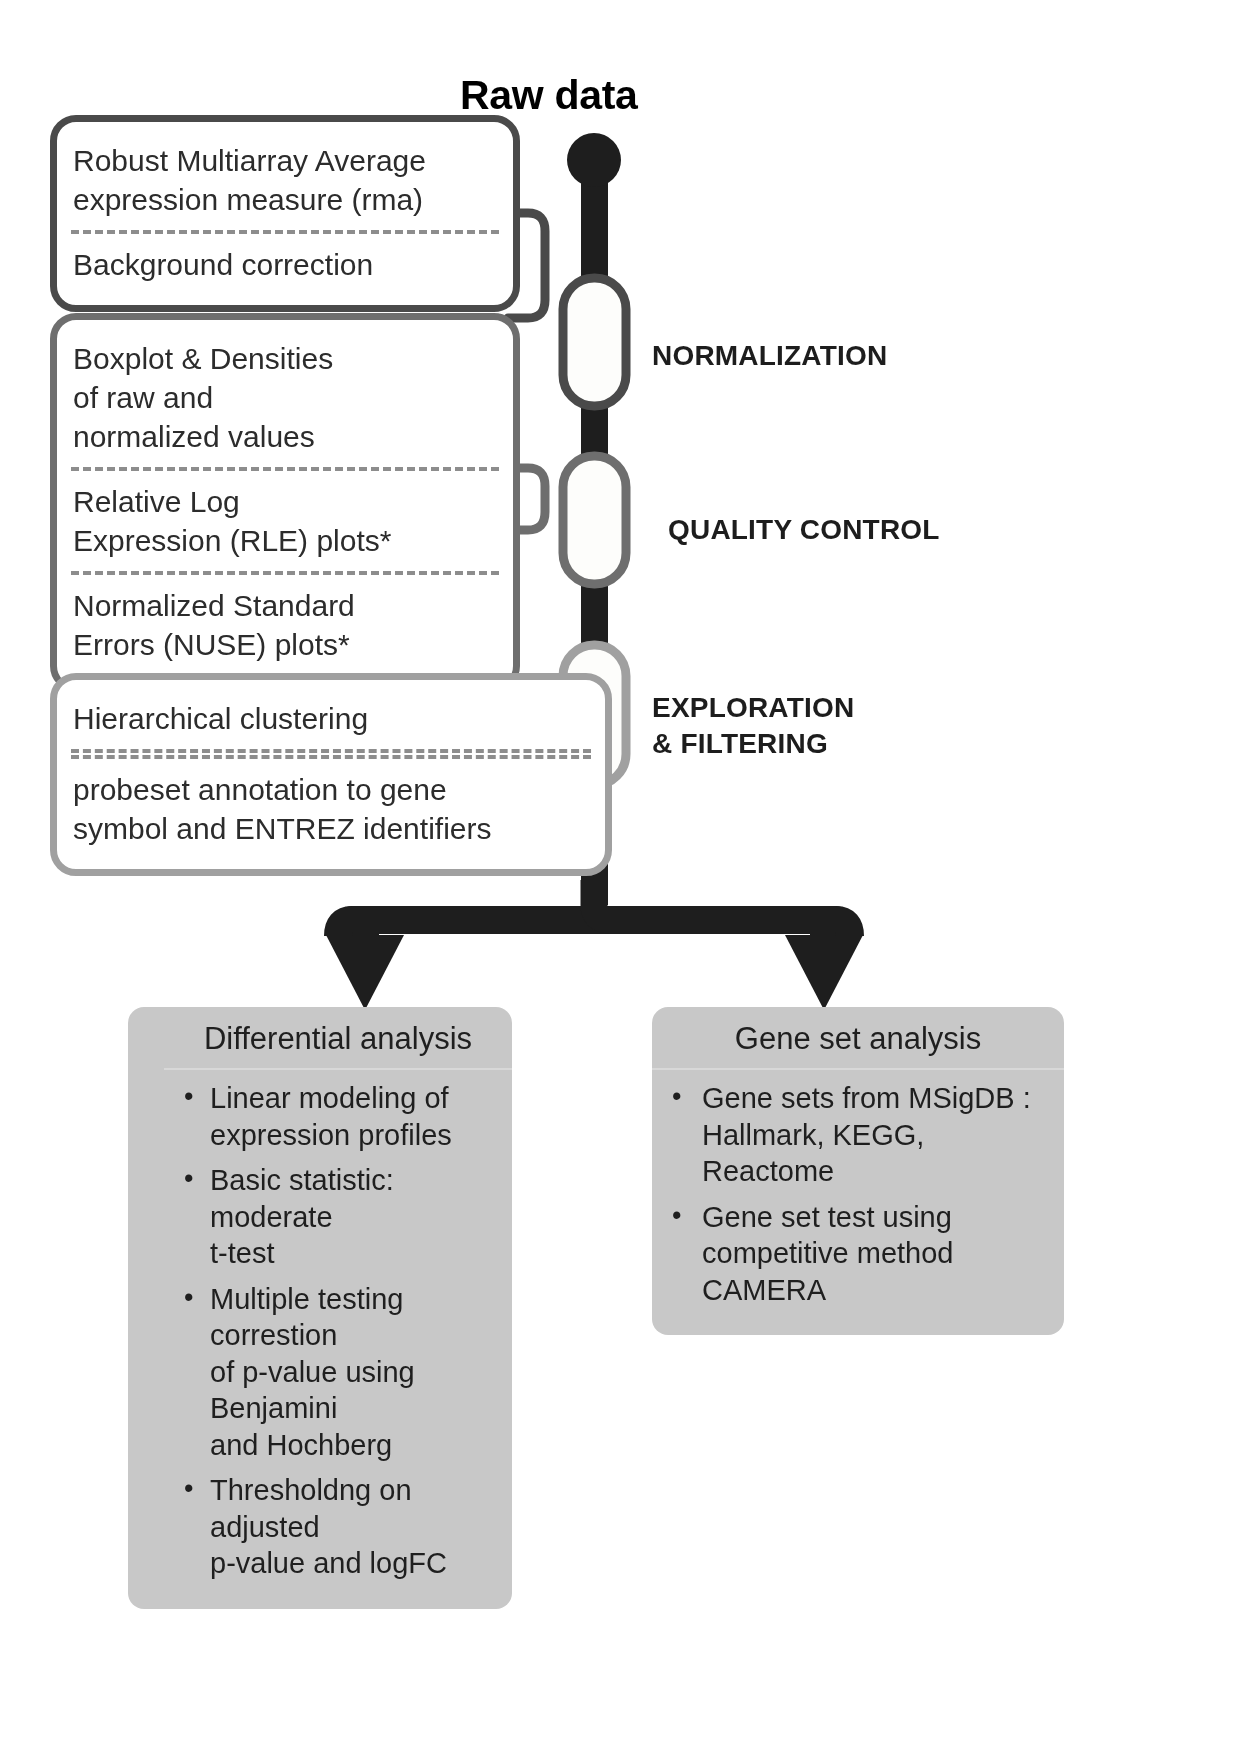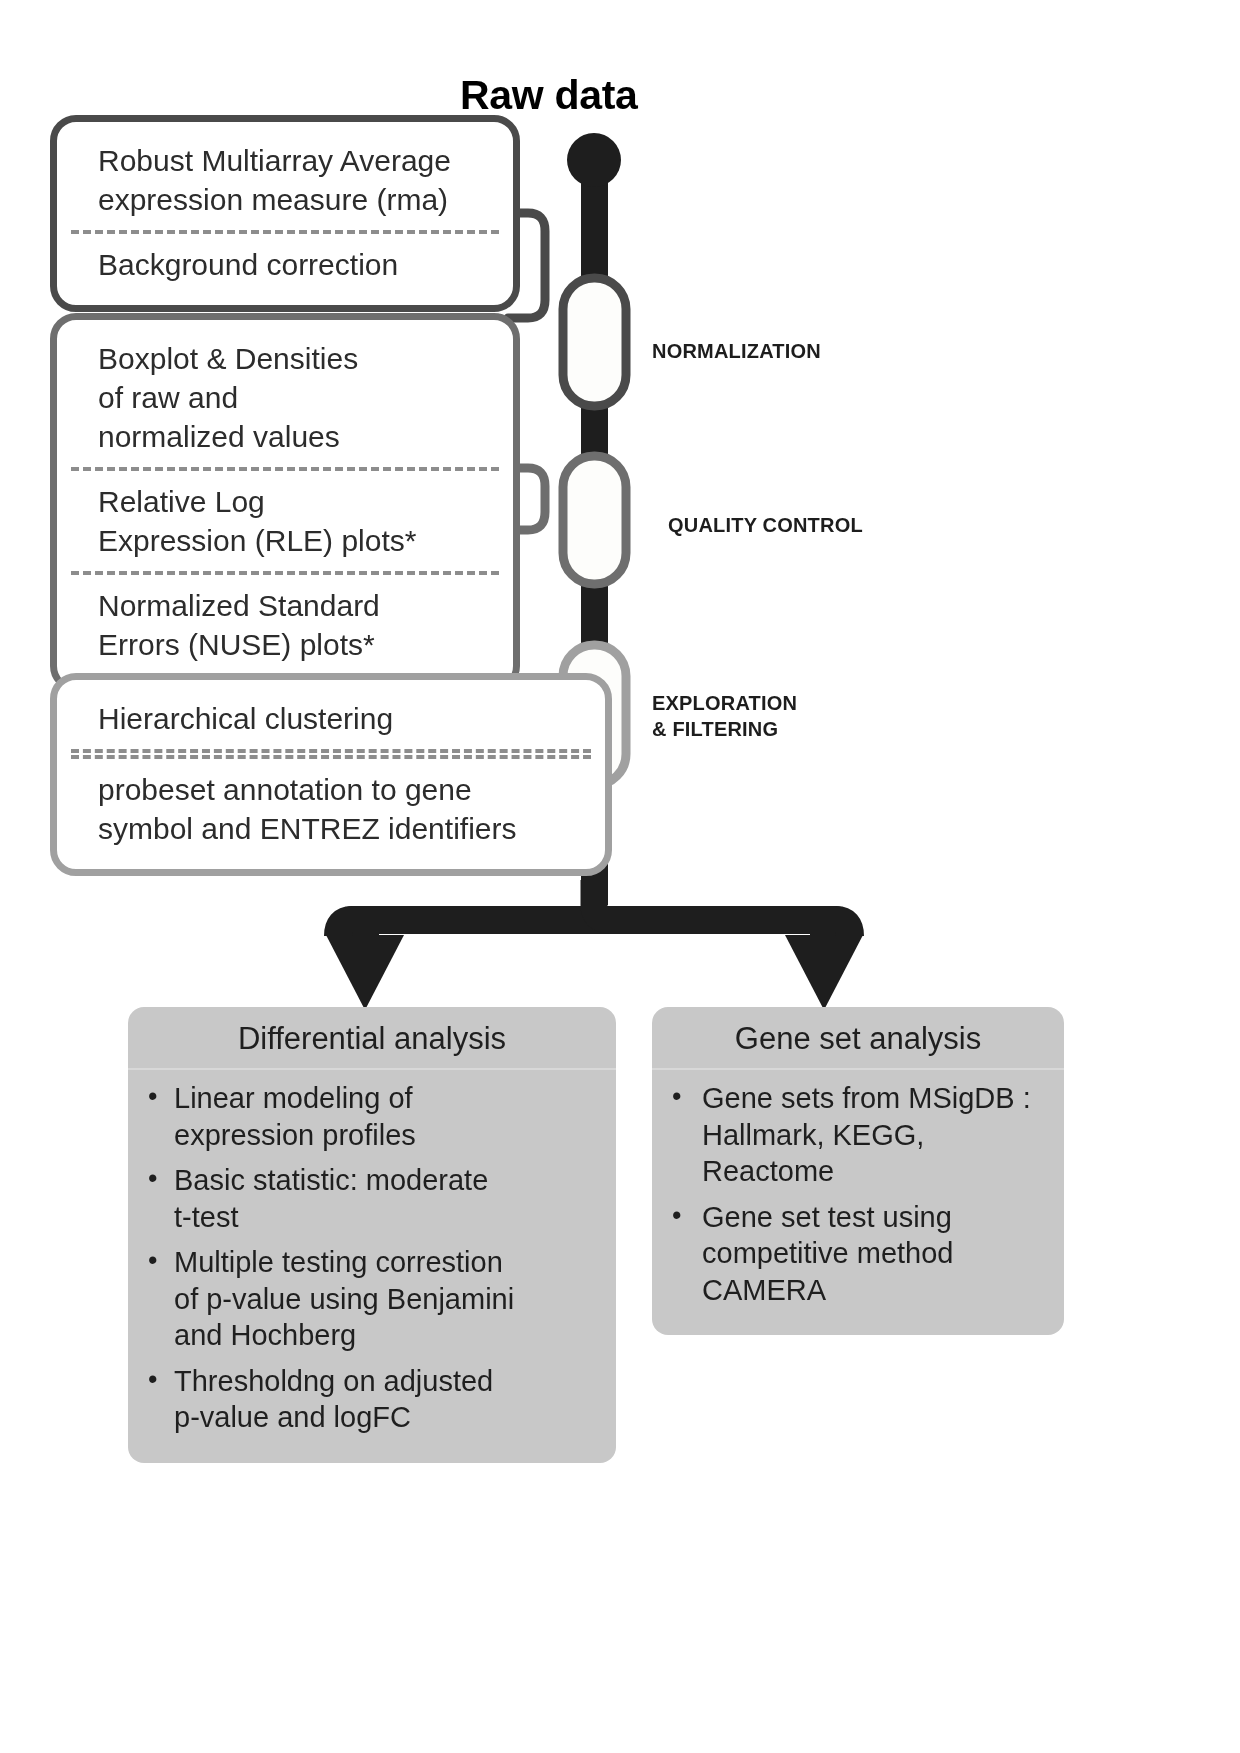--- a/index.html
+++ b/index.html
@@ -53,36 +53,35 @@
   .card.dark   { border: 7px solid #4a4a4a; left: 50px; }
   .card.mid    { border: 7px solid #6e6e6e; left: 50px; }
   .card.light  { border: 7px solid #a0a0a0; left: 50px; }
 
   .card-row {
     font-size: 30px;
     line-height: 1.30;
     padding: 9px 14px 9px 16px;
     color: #2c2c2c;
     white-space: pre-line;
-    margin-left: 25px;
   }
   .card-sep {
     height: 0;
     border-top: 4px dashed #8d8d8d;
     margin: 2px 14px 2px 14px;
   }
 
   #card-normalization { top: 115px; width: 470px; }
   #card-qc           { top: 313px; width: 470px; }
   #card-exploration  { top: 673px; width: 562px; }
 
   
   .stage-label {
     position: absolute;
-    font-size: 20px;
+    font-size: 28px;
     font-weight: bold;
     letter-spacing: 0.2px;
     line-height: 1.30;
     color: #1d1d1d;
     white-space: pre-line;
   }
   #label-normalization { left: 652px; top: 338px; }
   #label-qc            { left: 668px; top: 512px; }
   #label-exploration   { left: 652px; top: 690px; }
 
@@ -116,21 +115,21 @@
   }
   .panel-list li::before {
     content: "\2022";
     position: absolute;
     left: 4px;
     top: -1px;
     font-size: 27px;
     color: #1f1f1f;
   }
 
-  #panel-differential { left: 128px; top: 1007px; width: 488px; }
+  #panel-differential { left: 128px; top: 1007px; width: 384px; padding-left: 36px; }
   #panel-geneset      { left: 652px; top: 1007px; width: 412px; }
   #panel-geneset .panel-list li { padding-left: 34px; }
 </style>
 </head>
 <body>
 
 <div id="canvas">
 
   <svg id="backbone" viewBox="0 0 1240 1753" xmlns="http://www.w3.org/2000/svg">
 

